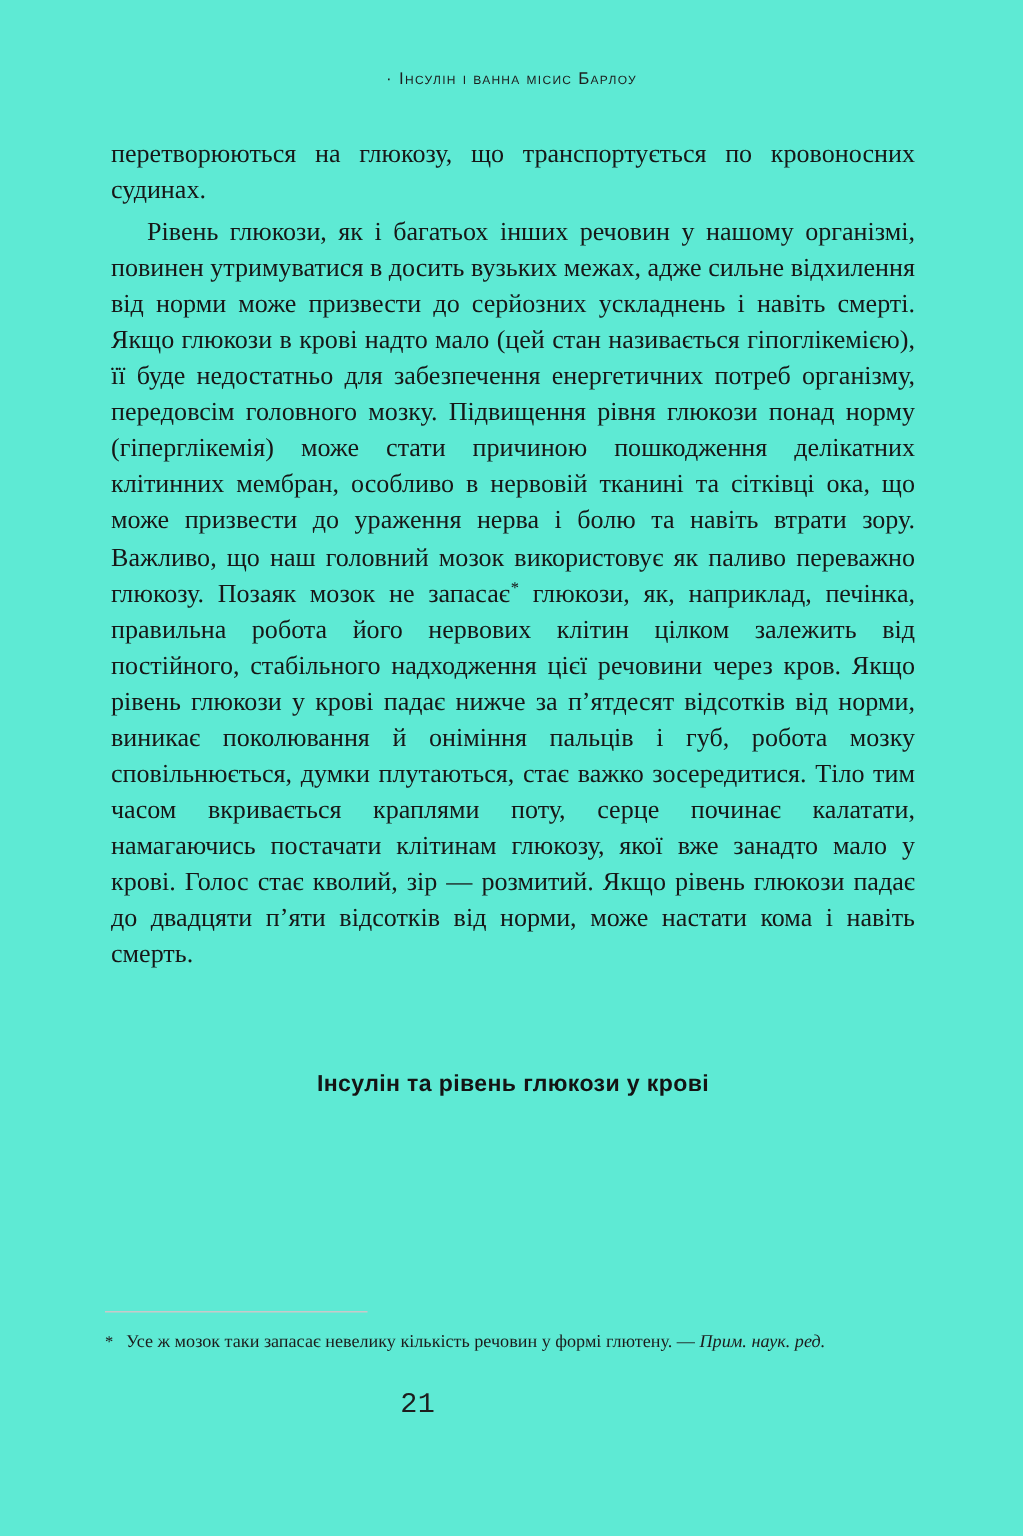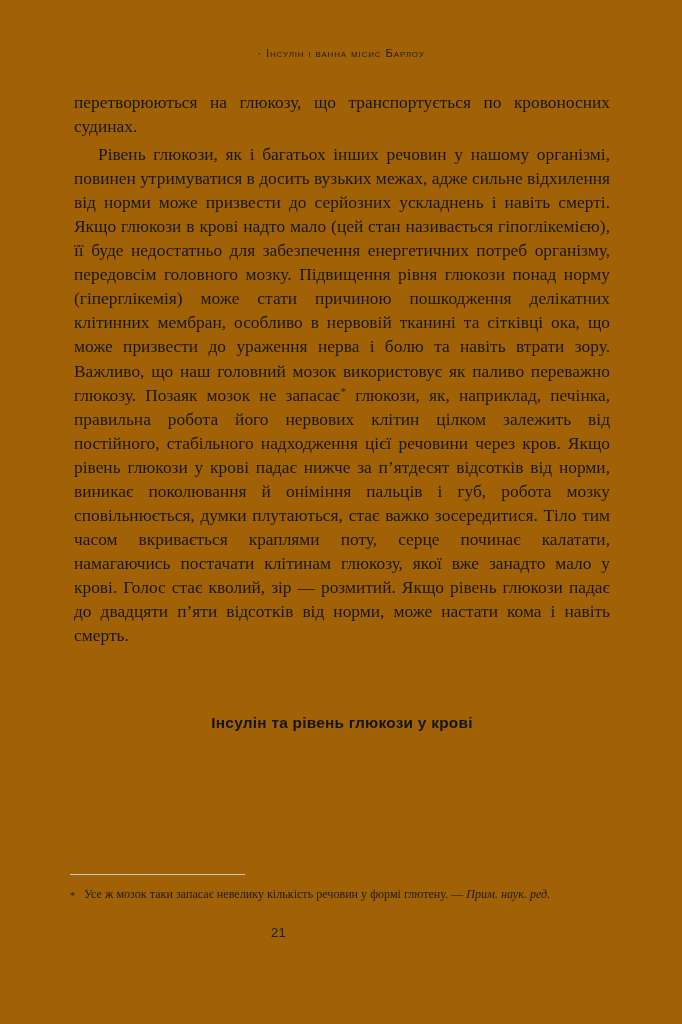--- a/index.html
+++ b/index.html
@@ -16,21 +16,21 @@
     font-family: "Liberation Serif", "DejaVu Serif", serif;
     color: #171717;
     -webkit-font-smoothing: antialiased;
   }
 
   .page {
     position: absolute;
     inset: 0;
     width: 682px;
     height: 1024px;
-    background: #a16207;
+    background: #5eead4;
   }
 
   
   .running-head {
     position: absolute;
     top: 47px;
     left: 0;
     width: 682px;
     text-align: center;
     font-family: "Liberation Sans", "DejaVu Sans", sans-serif;
@@ -128,22 +128,22 @@
     font-style: italic;
   }
 
   
   .folio {
     position: absolute;
     top: 925px;
     left: 0;
     width: 557px;
     text-align: center;
-    font-family: Liberation Sans, sans-serif;
-    font-size: 13px;
+    font-family: Liberation Mono, monospace;
+    font-size: 19px;
     color: #1d1d1d;
     letter-spacing: 0.3px;
   }
 </style>
 </head>
 <body>
 
 <div class="page">
 
   <div class="running-head">· Інсулін і ванна місис Барлоу</div>

